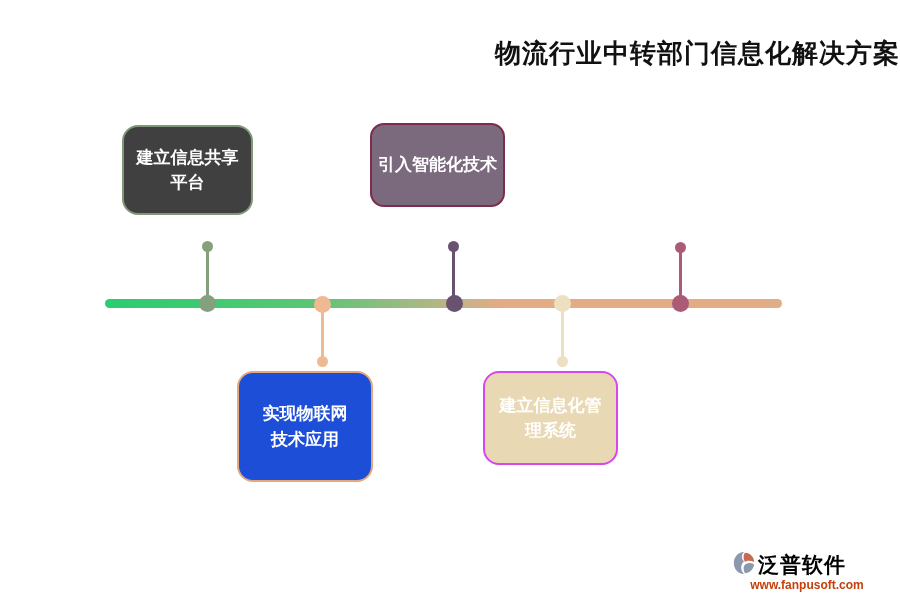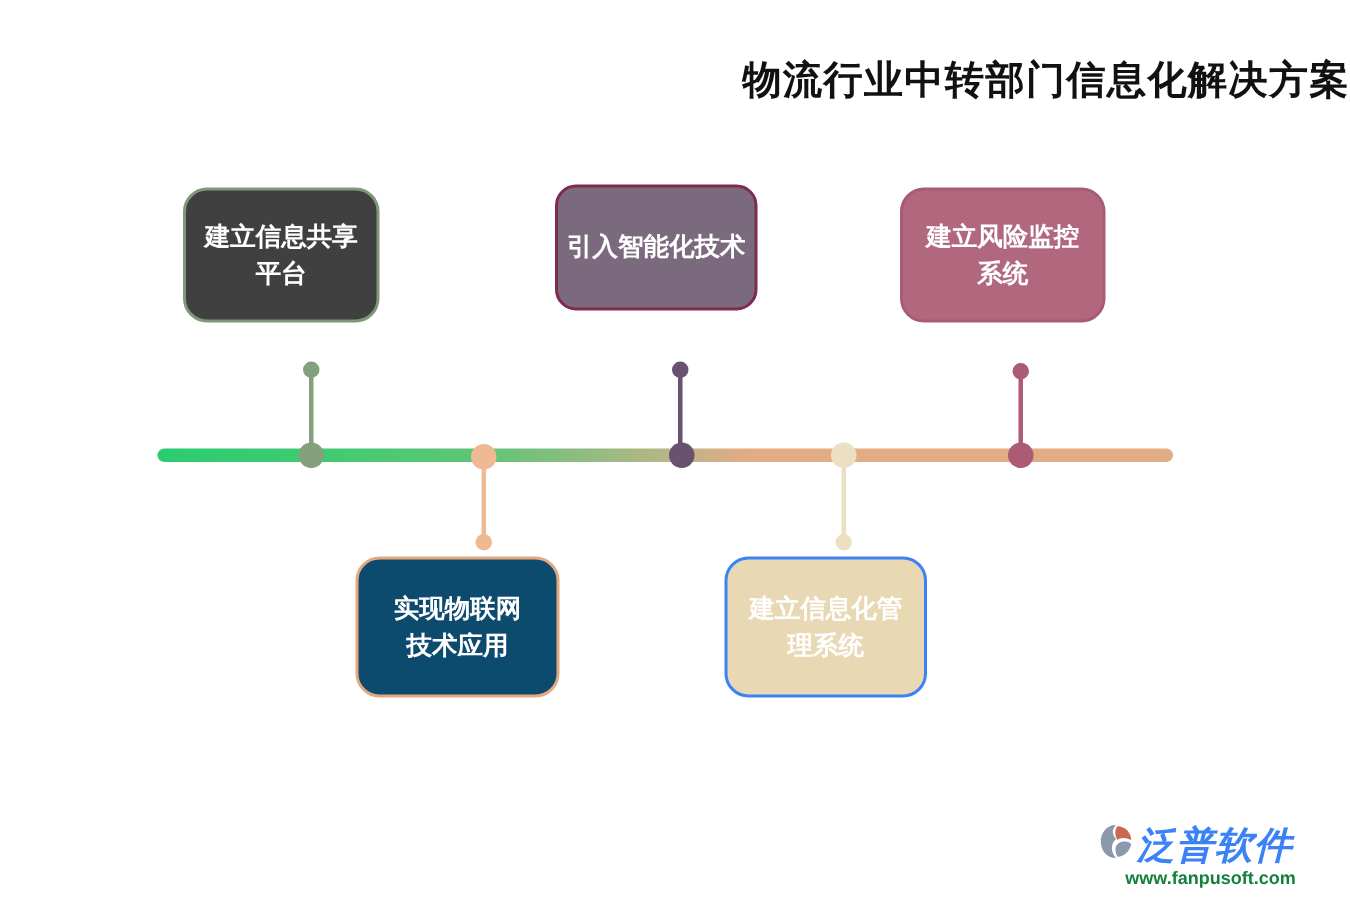--- a/index.html
+++ b/index.html
@@ -4,56 +4,54 @@
 <style>
   html,body{margin:0;padding:0;background:#fff;}
   .canvas{position:relative;width:900px;height:600px;background:#ffffff;overflow:hidden;
           font-family:"Liberation Sans","DejaVu Sans",sans-serif;}
   .title{position:absolute;top:36px;left:0;width:100%;text-align:right;
          font-size:26px;font-weight:bold;color:#111;letter-spacing:1px;}
   .box{position:absolute;display:flex;align-items:center;justify-content:center;
        text-align:center;color:#ffffff;font-weight:bold;font-size:17px;line-height:1.5;
        white-space:pre-line;border-radius:16px;box-sizing:border-box;padding:6px;}
   .box-0{left:122px;top:125px;width:131px;height:90px;background:#404040;border:2px solid #7E9878;}
-  .box-1{left:237px;top:371px;width:136px;height:94px;background:#0c4a6e;border:2px solid #E5A87E;}
+  .box-1{left:237px;top:371px;width:136px;height:111px;background:#1d4ed8;border:2px solid #E5A87E;}
   .box-2{left:370px;top:123px;width:135px;height:84px;background:#7B6A7D;border:2px solid #7C2C4D;border-radius:14px;}
-  .box-3{left:483px;top:371px;width:135px;height:94px;background:#E9D8B4;border:2px solid #3b82f6;}
+  .box-3{left:483px;top:371px;width:135px;height:94px;background:#E9D8B4;border:2px solid #d946ef;}
   .box-4{left:600px;top:125px;width:137px;height:90px;background:#B1687F;border:2px solid #A75C74;}
   .timeline{position:absolute;left:105px;top:299px;width:677px;height:9px;border-radius:5px;
     background:linear-gradient(90deg,#2BCC70 0%,#3FCB70 15%,#5FC576 32%,#C2B388 52%,#E2AC84 58%,#E2AC84 100%);}
   .dot{position:absolute;border-radius:50%;}
   .dot-big{width:17px;height:17px;}
   .dot-small{width:11px;height:11px;}
   .connector{position:absolute;width:3px;}
   .c-green{background:#84A07C;}
   .c-peach{background:#EFBA93;}
   .c-purple{background:#695170;}
   .c-beige{background:#EDDFC1;}
   .c-rose{background:#AC5B76;}
   .watermark{position:absolute;right:18px;bottom:8px;width:150px;}
   .wm-top{display:flex;align-items:center;gap:2px;}
-  .wm-brand{font-size:25px;font-weight:bold;color:#3b82f6;letter-spacing:1px;font-style:italic;}
-  .wm-url{font-size:12px;color:#15803d;text-align:center;margin-top:-2px;font-weight:bold;}
+  .wm-brand{font-size:21px;font-weight:bold;color:#000000;letter-spacing:1px;}
+  .wm-url{font-size:12px;color:#c2410c;text-align:center;margin-top:-2px;font-weight:bold;}
 </style>
 </head>
 <body>
 
 <div class="canvas">
 
   <div class="title">物流行业中转部门信息化解决方案</div>
 
   <div class="box box-0">建立信息共享
 平台</div>
   <div class="box box-1">实现物联网
 技术应用</div>
   <div class="box box-2">引入智能化技术</div>
   <div class="box box-3">建立信息化管
 理系统</div>
-  <div class="box box-4">建立风险监控
-系统</div>
 
   <div class="timeline"></div>
 
   <div class="dot dot-small c-green" style="left:202px;top:241px;"></div>
   <div class="connector c-green" style="left:206px;top:250px;height:50px;"></div>
   <div class="dot dot-big  c-green" style="left:199px;top:295px;"></div>
 
   <div class="dot dot-small c-purple" style="left:448px;top:241px;"></div>
   <div class="connector c-purple" style="left:452px;top:250px;height:50px;"></div>
   <div class="dot dot-big  c-purple" style="left:446px;top:295px;"></div>

